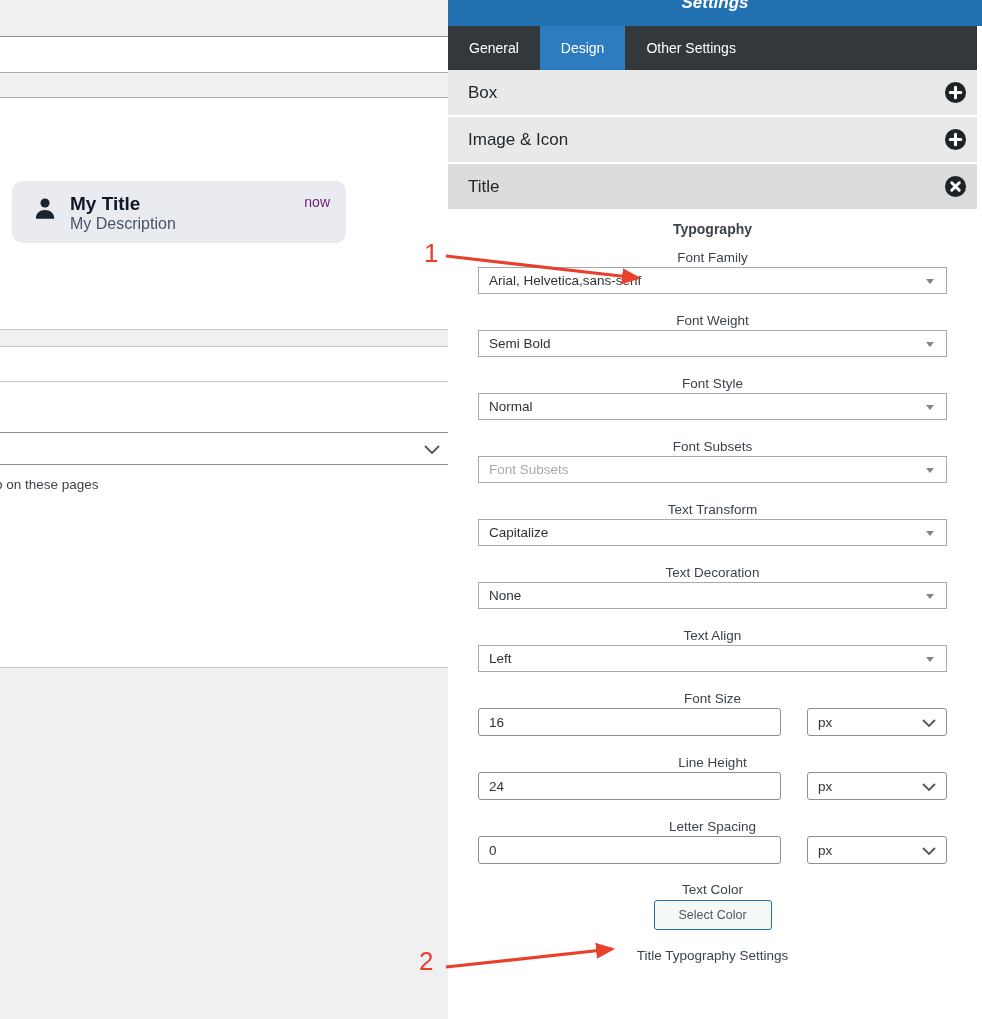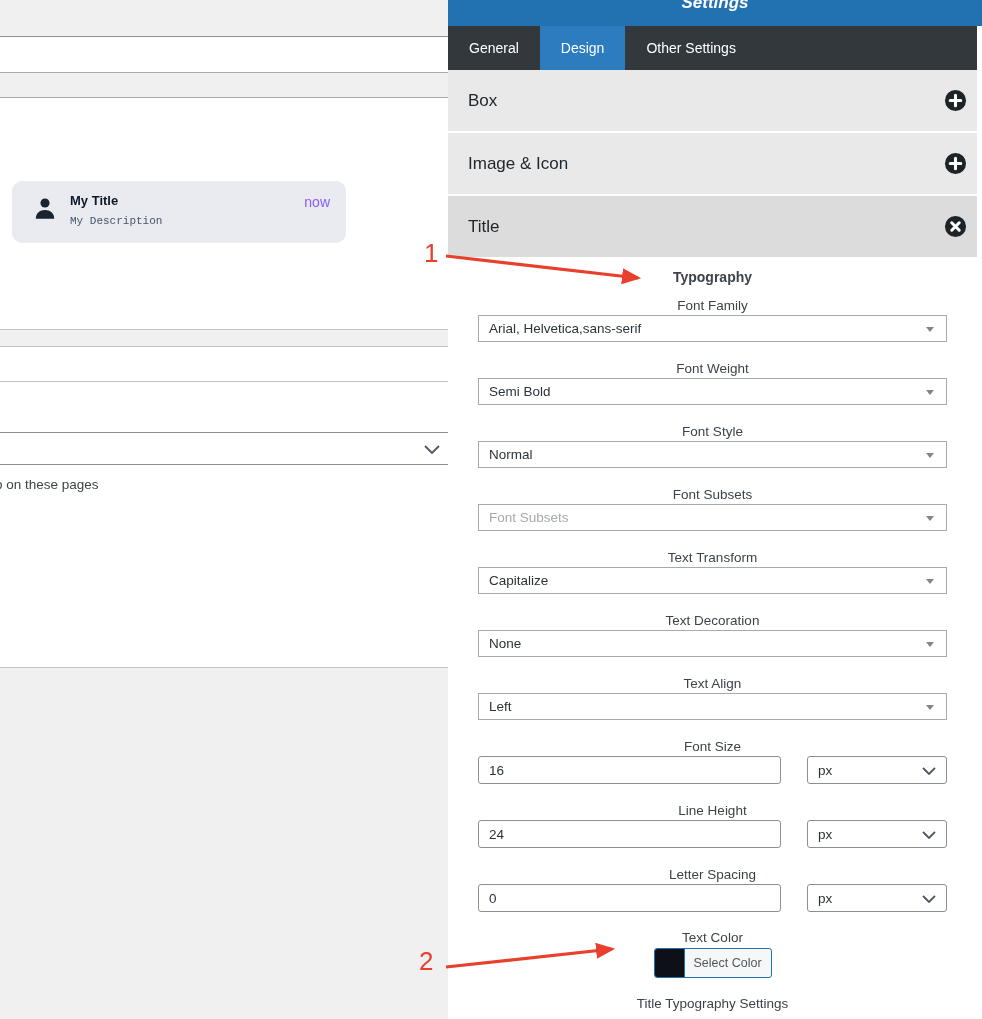--- a/index.html
+++ b/index.html
@@ -10,55 +10,55 @@
   
   .left-page { position:absolute; left:0; top:0; width:448px; height:100%; background:#fff; }
   .band-a { position:absolute; left:0; top:0; width:100%; height:37px; background:#f0f0f1; border-bottom:1px solid #8c8f94; }
   .band-b { position:absolute; left:0; top:72px; width:100%; height:26px; background:#f0f0f1; border-top:1px solid #a7aaad; border-bottom:1px solid #a7aaad; }
   .band-c { position:absolute; left:0; top:329px; width:100%; height:18px; background:#f0f0f1; border-top:1px solid #c3c4c7; border-bottom:1px solid #c3c4c7; }
   .hr1 { position:absolute; left:0; top:381px; width:100%; height:0; border-top:1px solid #c3c4c7; }
   .band-d { position:absolute; left:0; top:667px; width:100%; height:352px; background:#f0f0f1; border-top:1px solid #c3c4c7; }
 
   .notif { position:absolute; left:12px; top:181px; width:334px; height:62px; background:#e9ebf1; border-radius:10px; }
   .notif-icon { position:absolute; left:20px; top:15px; width:26px; height:26px; }
-  .notif-title { position:absolute; left:58px; top:12px; font-size:13px; font-weight:700; color:#101828; }
-  .notif-time { position:absolute; right:16px; top:13px; font-size:14px; color:#8b5cf6; }
-  .notif-desc { position:absolute; left:58px; top:34px; font-size:11px; color:#475467;font-family:Liberation Mono, monospace; }
+  .notif-title { position:absolute; left:58px; top:12px; font-size:19px; font-weight:700; color:#101828; }
+  .notif-time { position:absolute; right:16px; top:13px; font-size:14px; color:#701a75; }
+  .notif-desc { position:absolute; left:58px; top:34px; font-size:16px; color:#475467; }
 
   .left-select { position:absolute; left:0; top:432px; width:100%; height:33px; background:#fff; border-top:1px solid #8c8f94; border-bottom:1px solid #8c8f94; }
   .left-select .chev { position:absolute; right:8px; top:12px; }
   .left-text { position:absolute; left:-5px; top:477px; font-size:13.5px; color:#3c434a; white-space:nowrap; }
 
   
   .modal { position:absolute; left:448px; top:0; right:0; bottom:0; background:#fff; }
   .modal-header { position:relative; height:26px; background:#2271b1; overflow:hidden;font-style:italic; }
   .modal-title { position:absolute; top:-7px; left:0; width:100%; text-align:center; color:#fff; font-size:17px; font-weight:700; }
   .tabbar { height:44px; background:#33383d; display:flex; margin-right:5px; }
   .tab { color:#fff; font-size:14px; font-weight:400; line-height:44px; padding:0 21px; cursor:pointer; }
   .tab.active { background:#2d7cbf; }
 
   .scroll-area { position:absolute; top:70px; left:0; right:5px; bottom:0; background:#fff; overflow:hidden; }
-  .acc-row { height:61px; margin:0 0 2px 0; display:flex; align-items:center; justify-content:space-between; padding:0 10px 0 20px; background:#e9e9e9; cursor:pointer; }
+  .acc-row { height:45px; margin:0 0 2px 0; display:flex; align-items:center; justify-content:space-between; padding:0 10px 0 20px; background:#e9e9e9; cursor:pointer; }
   .acc-row.open { background:#dcdcdc; }
   .acc-label { font-size:17px; color:#23282d; }
   .acc-icon { width:23px; height:23px; display:block; }
 
   .panel-body { padding:0 30px; }
   .section-heading { margin-top:12px; height:17px; text-align:center; font-size:14px; font-weight:700; color:#3c434a; }
   .fgroup-label { margin-top:19px; height:17px; text-align:center; font-size:13.5px; color:#3c434a; }
   .fgroup-label.first { margin-top:12px; }
   .sel2 { position:relative; height:27px; border:1px solid #a7aaad; border-radius:0; background:#fff; display:flex; align-items:center; padding:0 26px 0 10px; font-size:13.5px; color:#2c3338; cursor:pointer; }
   .sel2::after { content:""; position:absolute; right:12px; top:11px; border-left:4px solid transparent; border-right:4px solid transparent; border-top:5px solid #838689; }
   .sel2 .ph { color:#a7aaad; }
   .num-row { display:flex; gap:14px; height:28px; }
   .num-input { flex:1; min-width:0; border:1px solid #8c8f94; border-radius:3px; padding:0 10px; font-size:13.5px; color:#2c3338; background:#fff; font-family:"Liberation Sans", sans-serif; }
   .unit-select { position:relative; width:140px; border:1px solid #8c8f94; border-radius:3px; background:#fff; display:flex; align-items:center; padding:0 10px; font-size:13.5px; color:#2c3338; cursor:pointer;margin-left:12px; }
   .unit-select .chev { position:absolute; right:10px; top:10px; }
 
-  .color-control { margin:1px auto 0 auto; width:118px; height:30px; border:1px solid #2271b1; border-radius:3px; background:#f6f7f7; display:flex; align-items:stretch; overflow:hidden; cursor:pointer; }
+  .color-control { margin:1px auto 0 auto; width:118px; height:30px; border:1px solid #2271b1; border-radius:3px; background:#f6f7f7; display:flex; align-items:stretch; overflow:hidden; cursor:pointer;flex-direction:column; }
   .swatch { width:30px; background:#0d1117; border-right:1px solid #2271b1; }
   .color-btn-label { flex:1; display:flex; align-items:center; justify-content:center; font-size:12.5px; color:#50575e; }
   .footer-text { margin-top:18px; text-align:center; font-size:13.5px; color:#3c434a; }
 
   
   .anno-layer { position:absolute; left:0; top:0; width:982px; height:1019px; pointer-events:none; z-index:50; }
   .anno-num { position:absolute; color:#e8402c; font-size:26px; font-weight:400; }
   .anno-1 { left:424px; top:238px; }
   .anno-2 { left:419px; top:946px; }
 </style>

